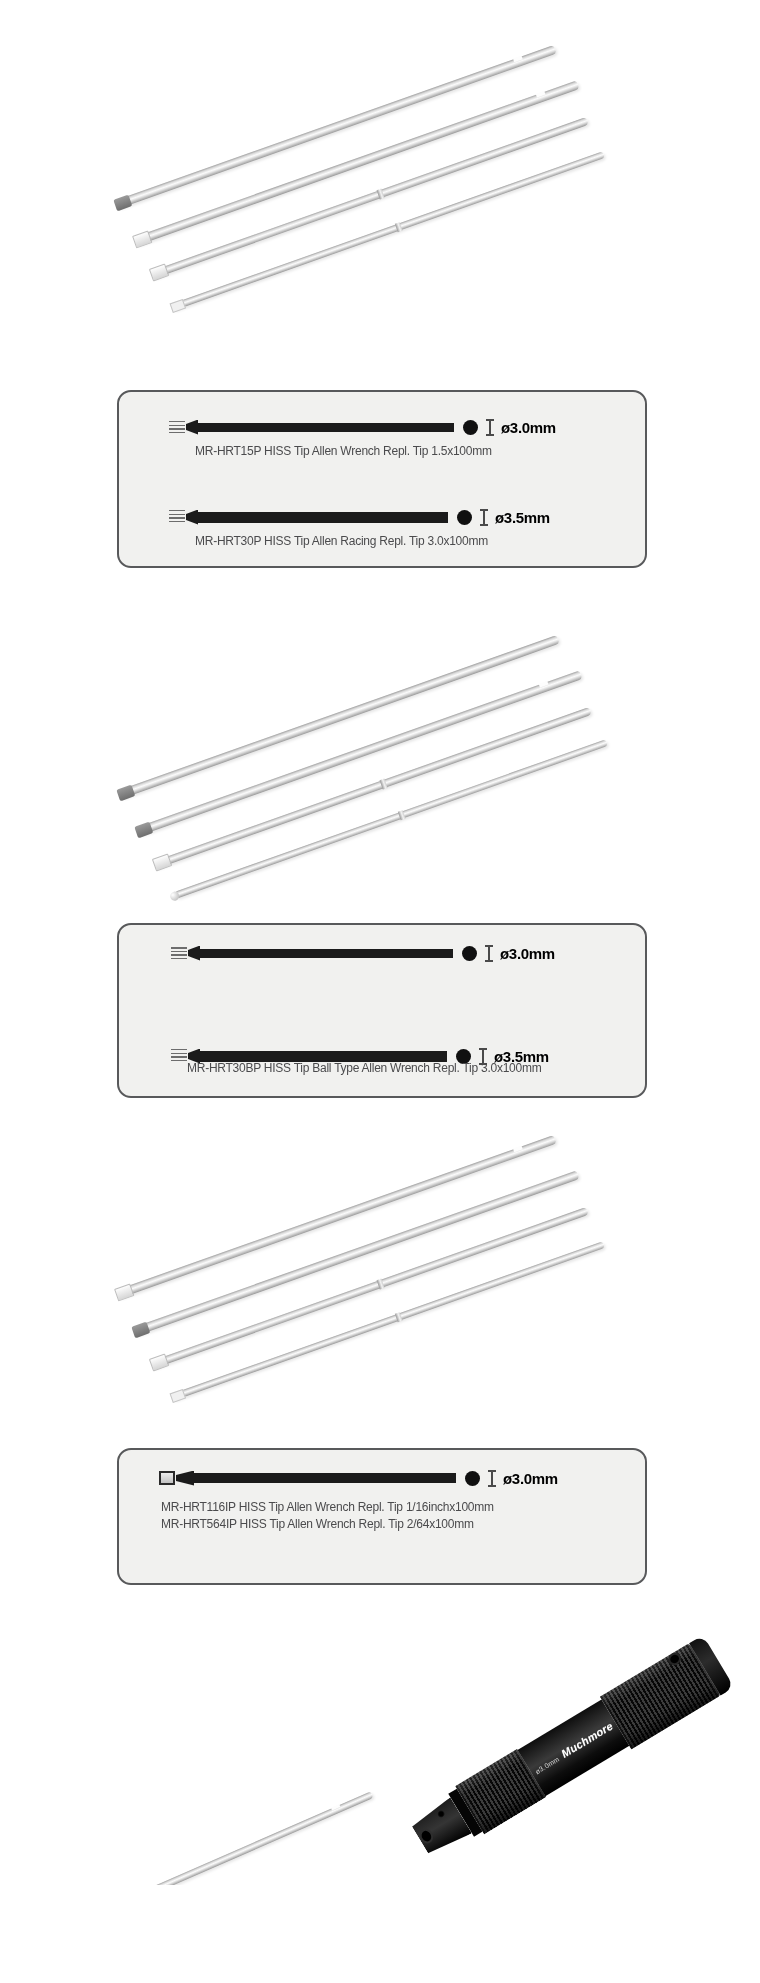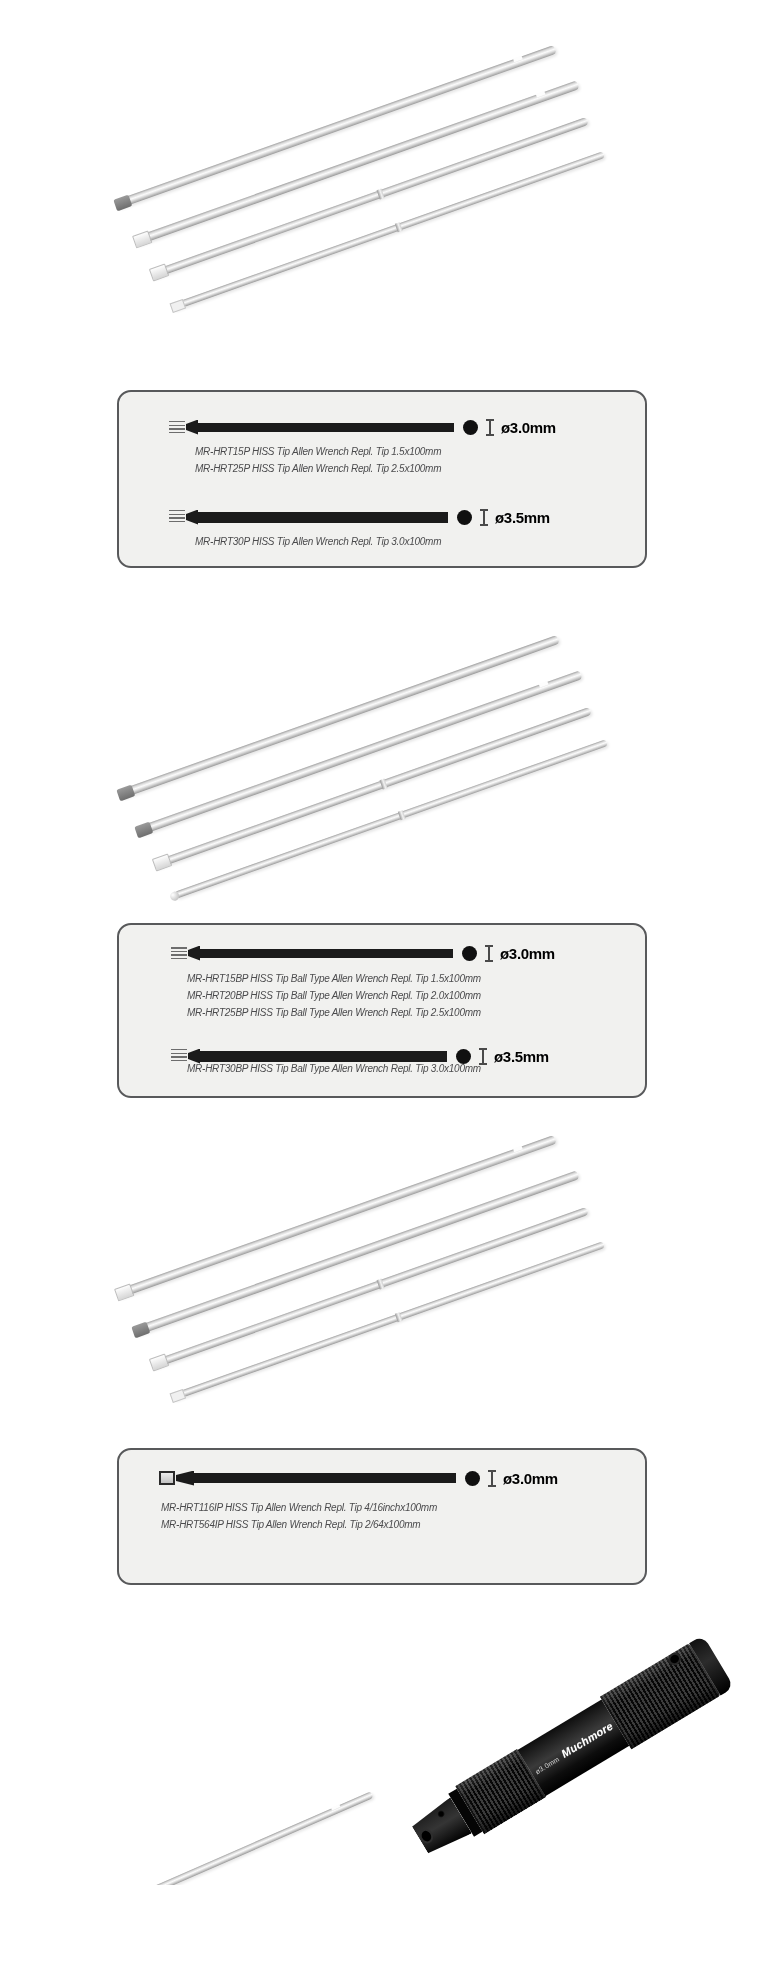--- a/index.html
+++ b/index.html
@@ -35,21 +35,21 @@
   .dot { width:15px; height:15px; border-radius:50%; background:#101010; margin-left:9px; flex:none; }
   .ibeam {
     width:8px; height:17px; margin:0 7px 0 8px; box-sizing:border-box;
     border-top:2px solid #4a4a4a; border-bottom:2px solid #4a4a4a;
     background:linear-gradient(90deg,transparent 43%,#4a4a4a 43%,#4a4a4a 57%,transparent 57%);
     flex:none;
   }
   .dia { font-size:15px; font-weight:bold; color:var(--dia_label, #000); letter-spacing:-0.3px; white-space:nowrap; }
 
   .plines { position:absolute; }
-  .pline { font-size:10px; line-height:17px; color:var(--text, #4b4b4d); letter-spacing:-0.25px; white-space:nowrap;font-style:italic; }
+  .pline { font-size:12px; line-height:17px; color:var(--text, #4b4b4d); letter-spacing:-0.25px; white-space:nowrap; }
 
   #box1 .g1d { left:50px; top:26px; }  #box1 .g1t { left:76px; top:51px; }
   #box1 .g2d { left:50px; top:116px; } #box1 .g2t { left:76px; top:141px; }
   #box1 .bar.b1 { width:256px; } #box1 .bar.b2 { width:250px; }
 
   #box2 .g1d { left:52px; top:19px; }  #box2 .g1t { left:68px; top:45px; }
   #box2 .g2d { left:52px; top:122px; } #box2 .g2t { left:68px; top:135px; }
   #box2 .bar.b1 { width:253px; } #box2 .bar.b2 { width:247px; }
 
   #box3 .g1d { left:40px; top:19px; }  #box3 .g1t { left:42px; top:49px; }
@@ -142,32 +142,31 @@
     <div class="diagram g1d">
       <span class="tip-lines"></span>
         <span class="taper"></span>
         <span class="bar b1"></span>
         <span class="dot"></span>
         <span class="ibeam"></span>
         <span class="dia">ø3.0mm</span>
     </div>
     <div class="plines g1t">
       <div class="pline">MR-HRT15P HISS Tip Allen Wrench Repl. Tip 1.5x100mm</div>
-      <div class="pline">MR-HRT25P HISS Tip Allen Wrench Repl. Tip 2.5x100mm</div>
     </div>
     <div class="diagram g2d">
       <span class="tip-lines t35"></span>
         <span class="taper"></span>
         <span class="bar b2 h35"></span>
         <span class="dot"></span>
         <span class="ibeam"></span>
         <span class="dia">ø3.5mm</span>
     </div>
     <div class="plines g2t">
-      <div class="pline">MR-HRT30P HISS Tip Allen Wrench Repl. Tip 3.0x100mm</div>
+      <div class="pline">MR-HRT30P HISS Tip Allen Racing Repl. Tip 3.0x100mm</div>
     </div>
   </div>
 
   <div class="photo" id="photo2">
     <div class="rod r9 rot19" style="left:30px; top:190px; width:465px;">
         <span class="tip capd"></span>
       </div>
     <div class="rod r9 rot19" style="left:48px; top:227px; width:470px;">
         <span class="tip capd"></span>
         <span class="notch"></span>
@@ -183,25 +182,20 @@
   </div>
 
   <div class="spec-box" id="box2">
     <div class="diagram g1d">
       <span class="tip-lines"></span>
         <span class="taper"></span>
         <span class="bar b1"></span>
         <span class="dot"></span>
         <span class="ibeam"></span>
         <span class="dia">ø3.0mm</span>
-    </div>
-    <div class="plines g1t">
-      <div class="pline">MR-HRT15BP HISS Tip Ball Type Allen Wrench Repl. Tip 1.5x100mm</div>
-      <div class="pline">MR-HRT20BP HISS Tip Ball Type Allen Wrench Repl. Tip 2.0x100mm</div>
-      <div class="pline">MR-HRT25BP HISS Tip Ball Type Allen Wrench Repl. Tip 2.5x100mm</div>
     </div>
     <div class="diagram g2d">
       <span class="tip-lines t35"></span>
         <span class="taper"></span>
         <span class="bar b2 h35"></span>
         <span class="dot"></span>
         <span class="ibeam"></span>
         <span class="dia">ø3.5mm</span>
     </div>
     <div class="plines g2t">
@@ -230,21 +224,21 @@
   <div class="spec-box" id="box3">
     <div class="diagram g1d">
       <span class="tip-sq"></span>
         <span class="taper tw"></span>
         <span class="bar b1 hip"></span>
         <span class="dot"></span>
         <span class="ibeam"></span>
         <span class="dia">ø3.0mm</span>
     </div>
     <div class="plines g1t">
-      <div class="pline">MR-HRT116IP HISS Tip Allen Wrench Repl. Tip 4/16inchx100mm</div>
+      <div class="pline">MR-HRT116IP HISS Tip Allen Wrench Repl. Tip 1/16inchx100mm</div>
       <div class="pline">MR-HRT564IP HISS Tip Allen Wrench Repl. Tip 2/64x100mm</div>
     </div>
   </div>
 
   <div class="photo" id="photo4">
     <div class="handle">
       <div class="seg cap-front">
         <span class="chuck-hole"></span>
         <span class="set-screw"></span>
       </div>

